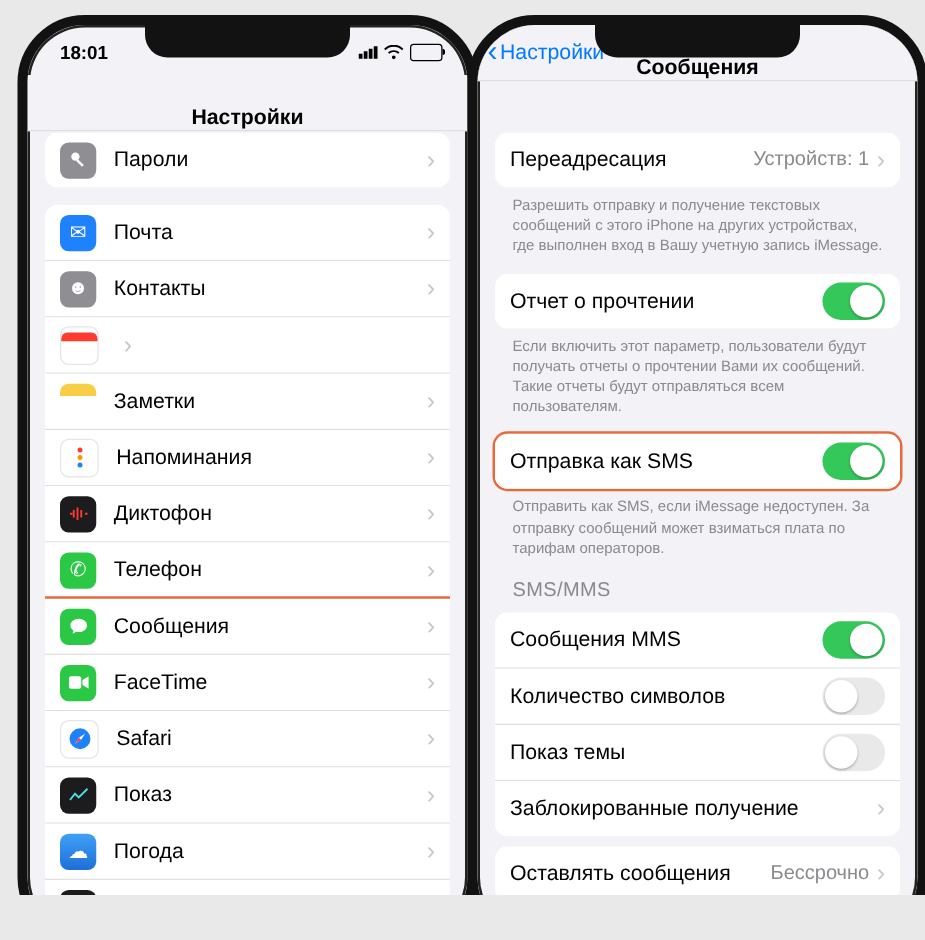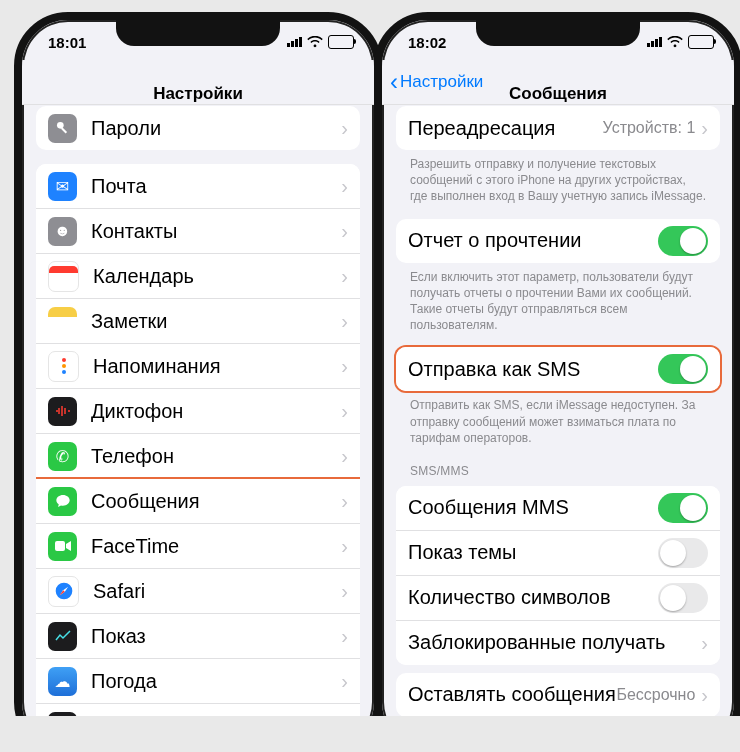--- a/index.html
+++ b/index.html
@@ -42,24 +42,24 @@
   .nav-back .chev{font-size:24px;margin-right:2px;line-height:1}
 
   .scroll{position:absolute;top:80px;left:0;right:0;bottom:0;overflow:hidden}
 
   
   .group{margin:0 14px;background:var(--group-bg);border-radius:10px;overflow:hidden}
   .group + .group, .footer + .group, .header-label + .group{margin-top:8px}
   .row{display:flex;align-items:center;min-height:44px;padding:0 12px;background:var(--group-bg);border-bottom:1px solid var(--sep)}
   .row:last-child{border-bottom:none}
   .row .icon{width:29px;height:29px;border-radius:7px;margin-right:14px;display:flex;align-items:center;justify-content:center;color:#fff;font-size:16px;flex:0 0 29px}
-  .row .label{flex:1;font-size:20px;color:var(--text)}
+  .row .label{flex:1;font-size:17px;color:var(--text)}
   .row .value{font-size:16px;color:var(--muted)}
   .row .chev-r{color:#C7C7CC;font-size:20px;margin-left:6px;line-height:1}
-  .header-label{margin:18px 28px 4px;font-size:12px;color:var(--muted);text-transform:uppercase;letter-spacing:.02em}
+  .header-label{margin:18px 28px 4px;font-size:16px;color:var(--muted);text-transform:uppercase;letter-spacing:.02em}
   .footer{margin:6px 28px 4px;font-size:12px;line-height:1.35;color:var(--muted)}
 
   .highlight{box-shadow:0 0 0 2px var(--highlight)}
 
   
   .toggle{width:50px;height:30px;border-radius:30px;position:relative;flex:0 0 50px}
   .toggle.on{background:var(--toggle-on)}
   .toggle.off{background:var(--toggle-off)}
   .knob{position:absolute;top:2px;width:26px;height:26px;border-radius:50%;background:#fff;box-shadow:0 1px 2px rgba(0,0,0,.3)}
   .toggle.on .knob{right:2px}
@@ -125,21 +125,20 @@
         </div>
         <div class="row">
           <span class="icon" style="background:#8E8E93">☻</span>
           <span class="label">Контакты</span>
           <span class="chev-r">›</span>
         </div>
         <div class="row">
           <span class="icon" style="background:#fff;border:1px solid #e5e5e5">
             <span style="display:block;width:100%;height:7px;background:#FF3B30;border-radius:5px 5px 0 0;margin-top:-13px"></span>
           </span>
-          <span class="label">Календарь</span>
           <span class="chev-r">›</span>
         </div>
         <div class="row">
           <span class="icon" style="background:linear-gradient(#F7CE46 35%,#fff 35%)"></span>
           <span class="label">Заметки</span>
           <span class="chev-r">›</span>
         </div>
         <div class="row">
           <span class="icon" style="background:#fff;border:1px solid #e5e5e5;flex-direction:column;gap:2px">
             <span style="width:4px;height:4px;border-radius:50%;background:#FF3B30"></span>
@@ -218,35 +217,20 @@
         </div>
 
       </div>
     </div>
   </div>
 
   <div class="phone right">
     <div class="notch"></div>
     <div class="home-ind"></div>
 
-    <div class="status">
-      <span class="time">18:02</span>
-      <span class="icons">
-        <span class="cell">
-            <b style="height:4px"></b>
-            <b style="height:6px"></b>
-            <b style="height:8px"></b>
-            <b style="height:10px"></b>
-          </span>
-        <svg class="wifi" viewBox="0 0 24 18">
-            <path d="M12 17c1.2 0 2.2-1 2.2-2.2S13.2 12.6 12 12.6 9.8 13.6 9.8 14.8 10.8 17 12 17zm-5.3-6.4c2.9-2.9 7.7-2.9 10.6 0l1.6-1.6c-3.8-3.8-10-3.8-13.8 0l1.6 1.6zM2 6.2c5.5-5.5 14.5-5.5 20 0l1.6-1.6C17-2 7-2 .4 4.6L2 6.2z" fill="#000"></path>
-          </svg>
-        <span class="battery"><span class="fill"></span></span>
-      </span>
-    </div>
 
     <div class="nav">
       <a class="nav-back">
         <span class="chev">‹</span>
         <span>Настройки</span>
       </a>
       <span class="nav-title">Сообщения</span>
     </div>
 
     <div class="scroll">
@@ -281,33 +265,33 @@
 
       <div class="header-label">SMS/MMS</div>
       <div class="group">
         <div class="row">
           <span class="label">Сообщения MMS</span>
           <span class="toggle on">
               <span class="knob"></span>
             </span>
         </div>
         <div class="row">
+          <span class="label">Количество символов</span>
+          <span class="toggle off">
+              <span class="knob"></span>
+            </span>
+        </div>
+        <div class="row">
           <span class="label">Показ темы</span>
           <span class="toggle off">
               <span class="knob"></span>
             </span>
         </div>
         <div class="row">
-          <span class="label">Количество символов</span>
-          <span class="toggle off">
-              <span class="knob"></span>
-            </span>
-        </div>
-        <div class="row">
-          <span class="label">Заблокированные получать</span>
+          <span class="label">Заблокированные получение</span>
           <span class="chev-r">›</span>
         </div>
       </div>
 
       <div class="group">
         <div class="row">
           <span class="label">Оставлять сообщения</span>
           <span class="value">Бессрочно</span>
           <span class="chev-r">›</span>
         </div>

